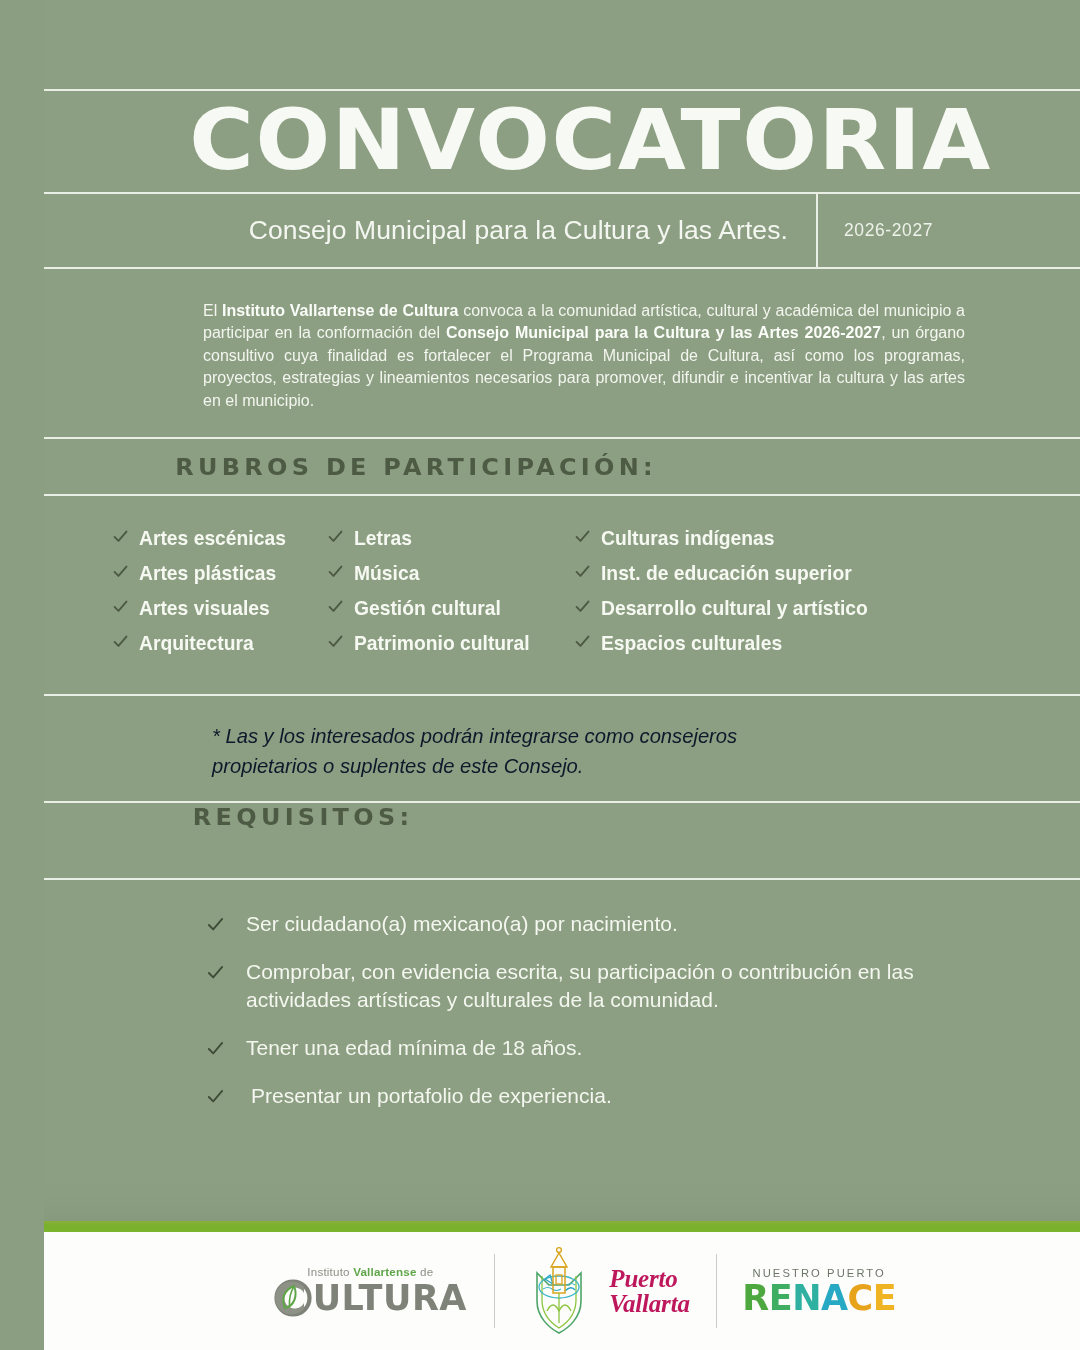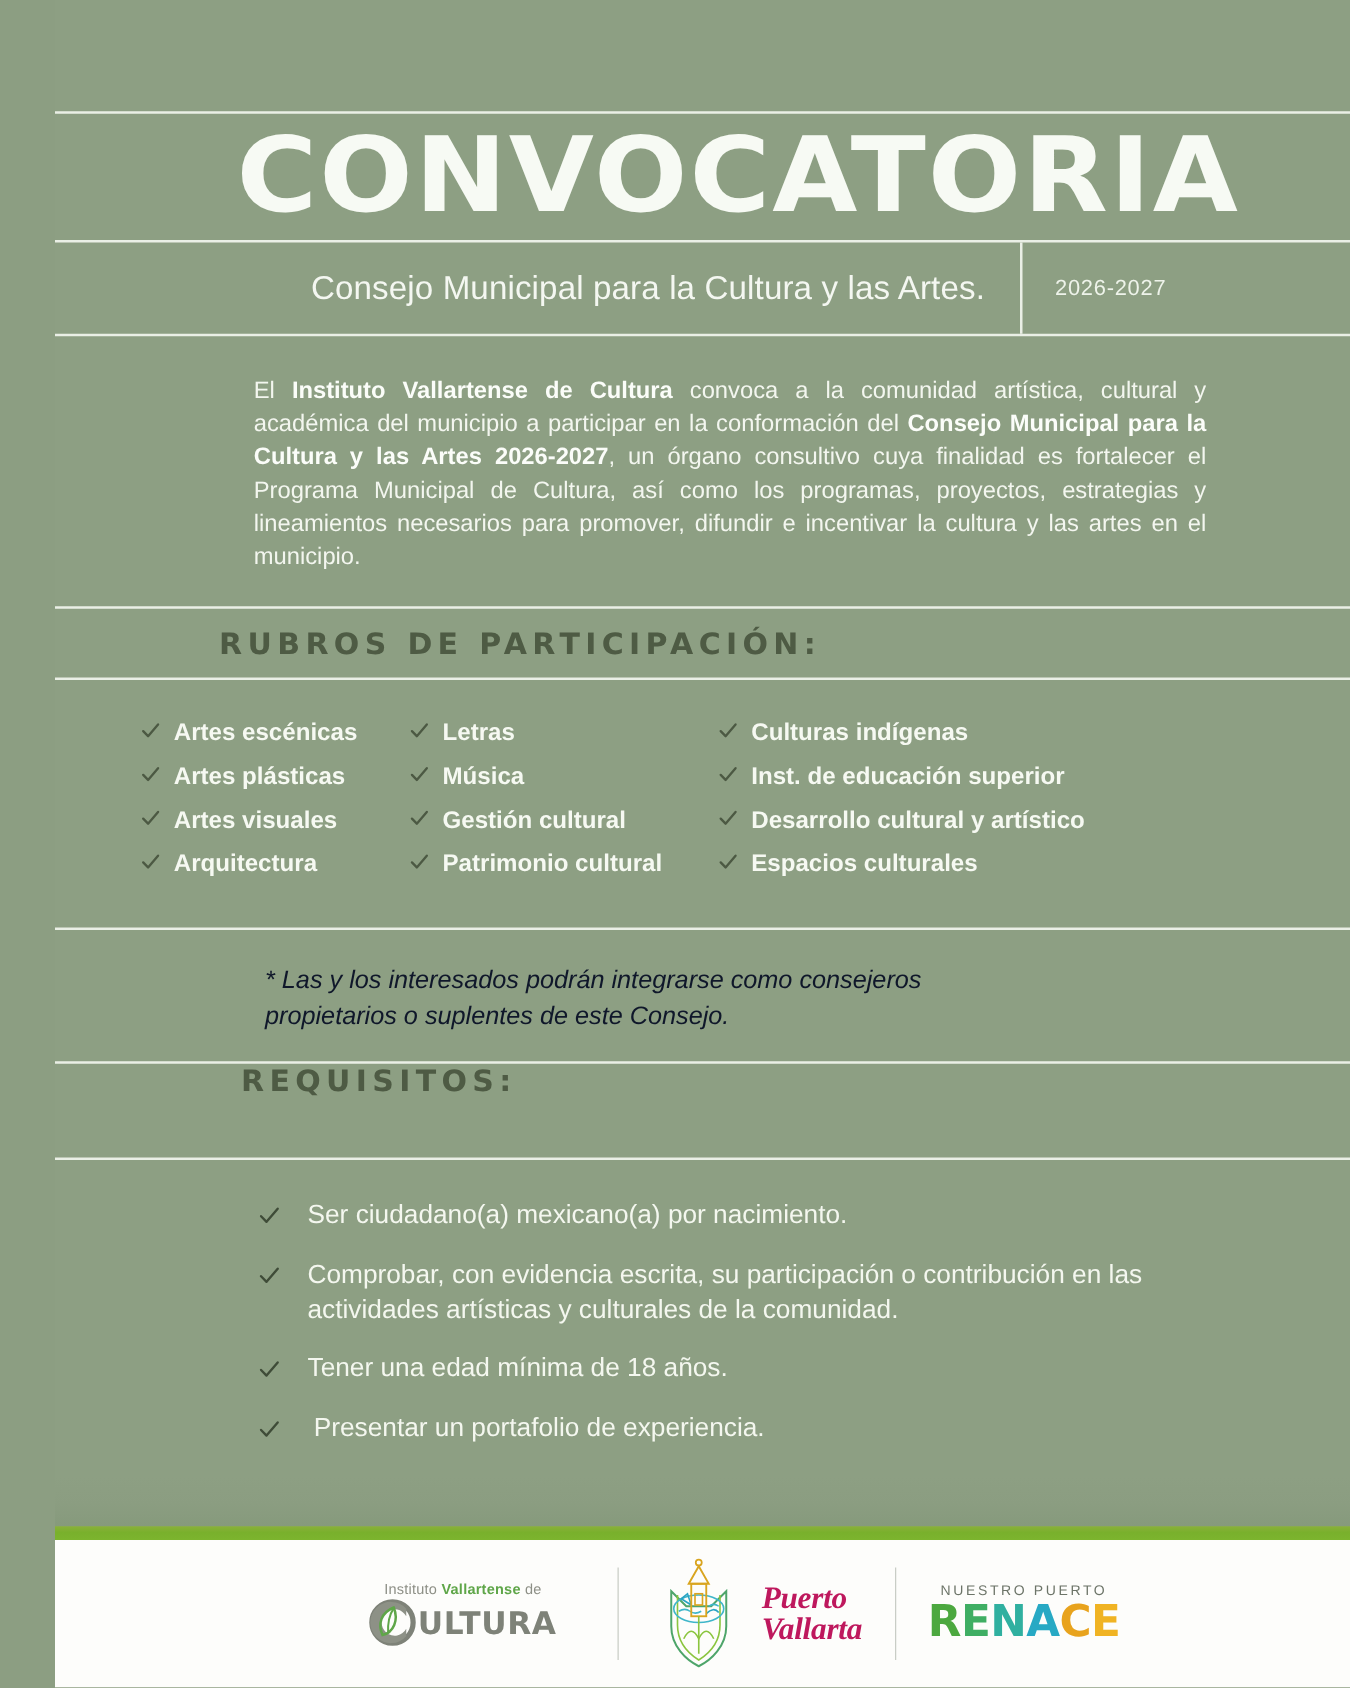--- a/index.html
+++ b/index.html
@@ -74,21 +74,21 @@
   }
 
   
   .intro-wrap{
     flex:none;
     padding:31px 0 0 0;
     display:flex; justify-content:center;
   }
   .intro{
     width:762px;
-    font-size:19px;
+    font-size:16px;
     line-height:1.405;
     color:#f3f6ef;
     text-align:justify;
     text-justify:inter-word;
   }
   .intro b{ font-weight:700; color:#fbfdf9; }
 
   
   .head-band{
     flex:none; height:55px;
@@ -186,21 +186,21 @@
   .cultura .line1{
     font-size:11.6px; letter-spacing:.2px; color:#8d8f86; font-weight:400;
     margin-bottom:1px; white-space:nowrap;
   }
   .cultura .line1 b{ color:#5fa649; font-weight:700; }
   .cultura .line2{
     display:flex; align-items:center;
   }
   .cultura .big{
     font-family:"DejaVu Sans", sans-serif;
-    font-size:25px; font-weight:700; letter-spacing:.5px;
+    font-size:35px; font-weight:700; letter-spacing:.5px;
     color:#7e8278; line-height:1;
   }
 
   
   .pv{ display:flex; align-items:center; gap:12px; }
   .pv .word{
     font-family:"Liberation Serif", serif;
     font-style:italic; font-weight:700;
     font-size:25px; line-height:1.02; color:#be185d;
     letter-spacing:-.2px;

